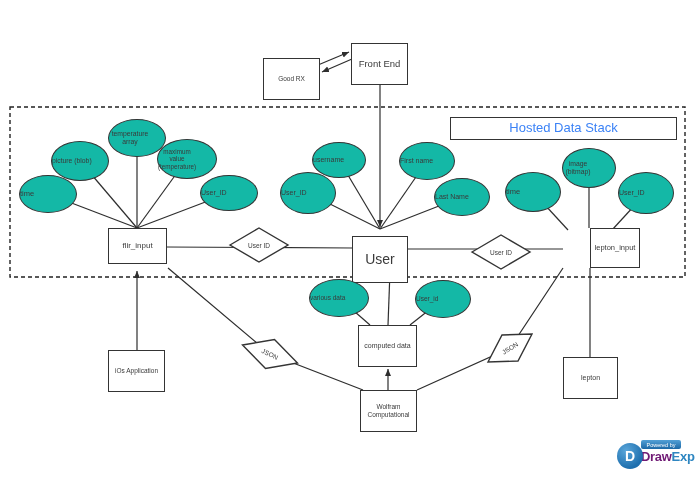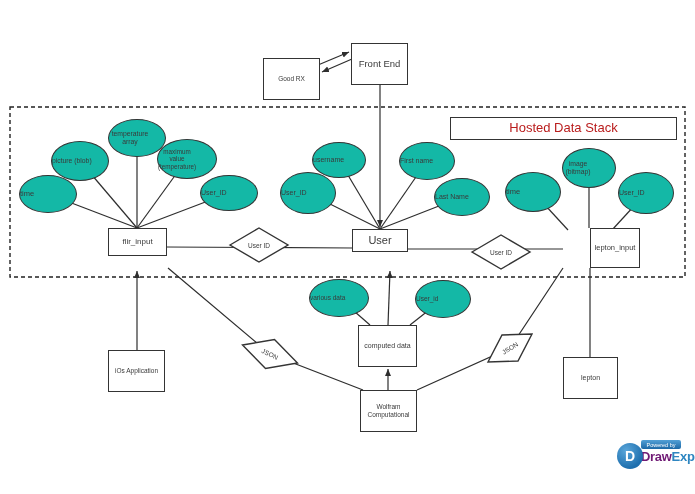--- a/index.html
+++ b/index.html
@@ -6,21 +6,21 @@
   .stage{position:relative;width:695px;height:494px;background:#fff;overflow:hidden;
          font-family:"Liberation Sans","DejaVu Sans",sans-serif;color:#3a3a3a;padding-left:47px;}
   svg.wires{position:absolute;left:0;top:0;}
   .node{position:absolute;background:#fff;border:1.5px solid #343434;box-sizing:border-box;
         display:flex;align-items:center;justify-content:center;text-align:center;line-height:1.25;}
   .ell{position:absolute;background:#14b8a6;border:1.3px solid #343434;border-radius:50%;box-sizing:border-box;
        display:flex;align-items:center;justify-content:flex-start;text-align:center;line-height:1.15;}
   .dlabel{position:absolute;transform:translate(-50%,-50%);white-space:nowrap;font-size:6.5px;}
   .dlabel.rotL{transform:translate(-50%,-50%) rotate(25deg);}
   .dlabel.rotR{transform:translate(-50%,-50%) rotate(-33deg);}
-  .title{font-size:13px;color:#b91c1c;}
+  .title{font-size:13px;color:#3b82f6;}
   
   .wm{position:absolute;left:595px;top:437px;width:100px;height:36px;}
   .wm-circle{position:absolute;left:22px;top:6px;width:26px;height:26px;border-radius:50%;
              background:radial-gradient(circle at 35% 30%,#5aa6da,#1e6fae 70%);
              display:flex;align-items:center;justify-content:center;
              color:#fff;font-size:14px;font-weight:bold;}
   .wm-banner{position:absolute;left:46px;top:3px;width:40px;height:9px;border-radius:2px;
              background:linear-gradient(#53a0d6,#1c68a6);display:flex;align-items:center;justify-content:center;
              color:#fff;font-size:5.5px;white-space:nowrap;}
   .wm-text{position:absolute;left:46px;top:12px;font-size:13px;font-weight:bold;letter-spacing:-0.3px;white-space:nowrap;}
@@ -105,24 +105,24 @@
     <span style="max-width:48px;">Wolfram Computational</span>
   </div>
   <div class="node" style="left:563px;top:357px;width:55px;height:42px;font-size:7px;">
     <span>lepton</span>
   </div>
 
   <div class="node title" style="left:450px;top:117px;width:227px;height:23px;">
     <span>Hosted Data Stack</span>
   </div>
 
-  <div class="node" style="left:108px;top:228px;width:59px;height:28px;font-size:8px;">
+  <div class="node" style="left:108px;top:228px;width:59px;height:36px;font-size:8px;">
     <span>flir_input</span>
   </div>
-  <div class="node" style="left:352px;top:229px;width:56px;height:23px;font-size:11px;">
+  <div class="node" style="left:352px;top:236px;width:56px;height:47px;font-size:14px;">
     <span>User</span>
   </div>
   <div class="node" style="left:590px;top:228px;width:50px;height:40px;font-size:7.5px;">
     <span>lepton_input</span>
   </div>
   <div class="node" style="left:358px;top:325px;width:59px;height:42px;font-size:7px;">
     <span>computed data</span>
   </div>
 
   <div class="ell" style="left:19px;top:175px;width:58px;height:38px;font-size:7.5px;">

